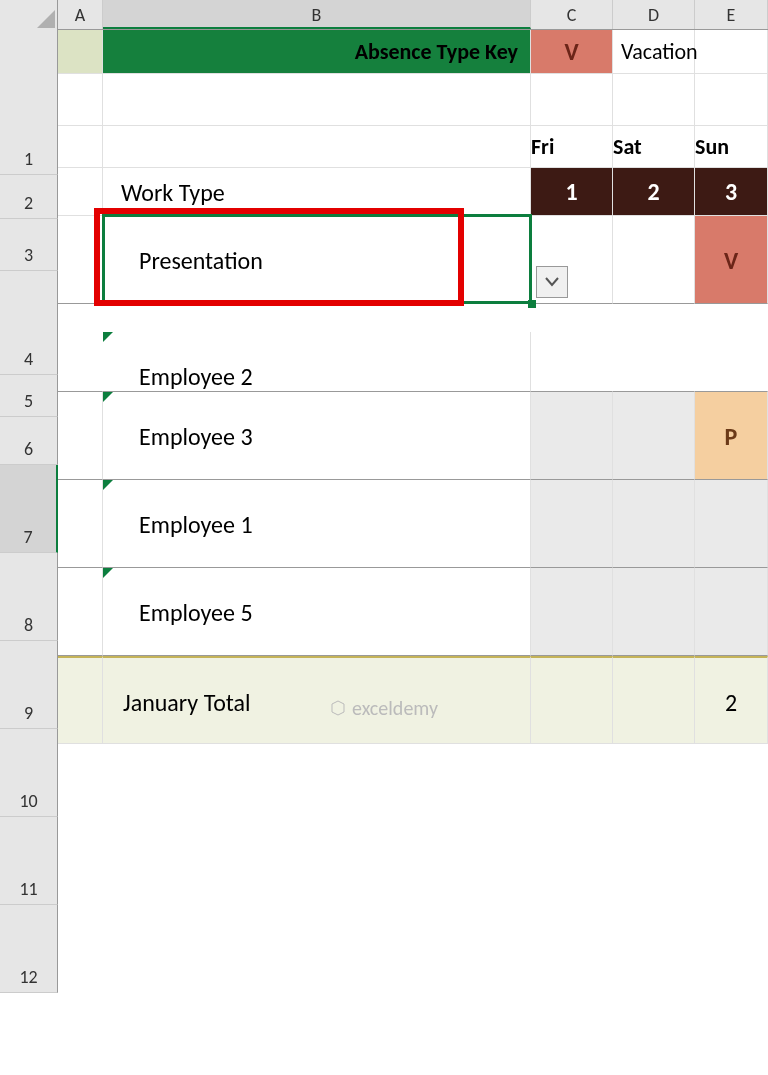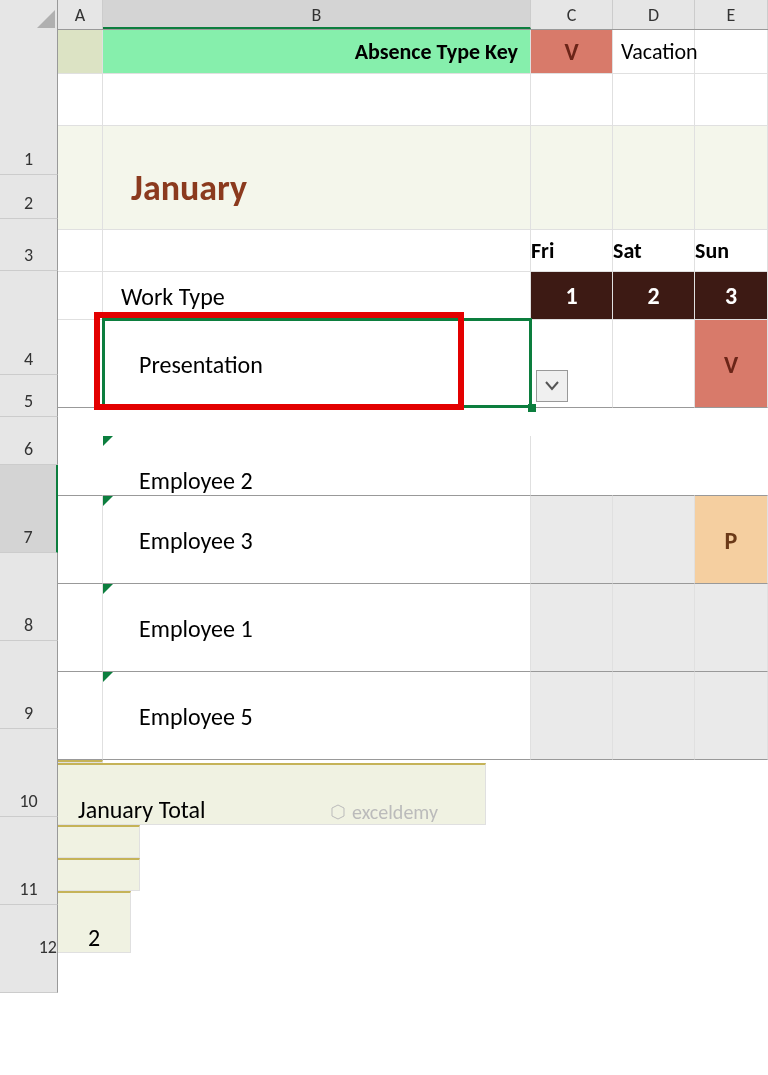--- a/index.html
+++ b/index.html
@@ -14,22 +14,22 @@
 .rowhdr { background: #e6e6e6; color: #333; text-align: center; border-right: 1px solid #999; border-bottom: 1px solid #ccc; font-size: 18px; display: flex; align-items: flex-end; justify-content: center; padding-bottom: 4px; }
 .rowhdr.active { background: #d4d4d4; border-right: 2px solid #0c7e3e; }
 .grid { margin-left: 58px; }
 .row { display: flex; position: relative; }
 .cell { border-right: 1px solid #e0e0e0; border-bottom: 1px solid #e0e0e0; overflow: visible; }
 .wA { width: 45px; } .wB { width: 428px; } .wC { width: 82px; } .wD { width: 82px; } .wE { width: 73px; }
 .title { font-size: 56px; font-weight: bold; color: #4a1e0a; padding: 30px 0 30px 20px; white-space: nowrap; }
 .r1 { height: 145px; }
 .r2 { height: 44px; } .r3 { height: 52px; } .r4 { height: 104px; } .r5 { height: 42px; }
 .r6 { height: 48px; } .r7 { height: 88px; } .r8 { height: 88px; align-items: flex-end; } .r9 { height: 88px; }
-.r10 { height: 88px; } .r11 { height: 88px; } .r12 { height: 88px; flex-direction: column; }
-.key-label { background: #86efac; font-weight: bold; font-size: 22px; text-align: right; padding: 8px 12px 0 0; line-height: 28px; }
+.r10 { height: 88px; } .r11 { height: 88px; } .r12 { height: 88px; }
+.key-label { background: #15803d; font-weight: bold; font-size: 22px; text-align: right; padding: 8px 12px 0 0; line-height: 28px; }
 .key-v { background: #d87a6a; color: #6b2518; font-weight: bold; font-size: 24px; text-align: center; line-height: 44px; }
 .key-vac { font-size: 22px; padding: 8px 0 0 8px; white-space: nowrap; }
 .r2 .wA { background: #dce3c4; }
 .month { font-size: 36px; font-weight: bold; color: #8b3a1e; padding: 40px 0 0 28px; background: #f4f6eb; }
 .r4 .wA, .r4 .wC, .r4 .wD, .r4 .wE { background: #f4f6eb; }
 .dayhdr { font-weight: bold; font-size: 22px; text-align: left; line-height: 42px; }
 .worktype { font-size: 24px; padding: 10px 0 0 18px; }
 .daynum { background: #3d1a14; color: #fff; font-weight: bold; font-size: 24px; text-align: center; line-height: 48px; }
 .emp-cell { position: relative; font-size: 24px; padding: 30px 0 0 36px; border-bottom: 1px solid #999; }
 .emp-cell .tri { position: absolute; left: 0; top: 0; width: 0; height: 0; border-left: 10px solid #0c7e3e; border-bottom: 10px solid transparent; }
@@ -85,27 +85,20 @@
     <div class="row r2">
       <div class="cell wA"></div>
       <div class="cell wB key-label">Absence Type Key</div>
       <div class="cell wC key-v">V</div>
       <div class="cell wD key-vac">Vacation</div>
       <div class="cell wE"></div>
     </div>
     <div class="row r3">
       <div class="cell wA"></div>
       <div class="cell wB"></div>
-      <div class="cell wC"></div>
-      <div class="cell wD"></div>
-      <div class="cell wE"></div>
-    </div>
-    <div class="row r4">
-      <div class="cell wA"></div>
-      <div class="cell wB month">January</div>
       <div class="cell wC"></div>
       <div class="cell wD"></div>
       <div class="cell wE"></div>
     </div>
     <div class="row r5">
       <div class="cell wA"></div>
       <div class="cell wB"></div>
       <div class="cell wC dayhdr">Fri</div>
       <div class="cell wD dayhdr">Sat</div>
       <div class="cell wE dayhdr">Sun</div>

